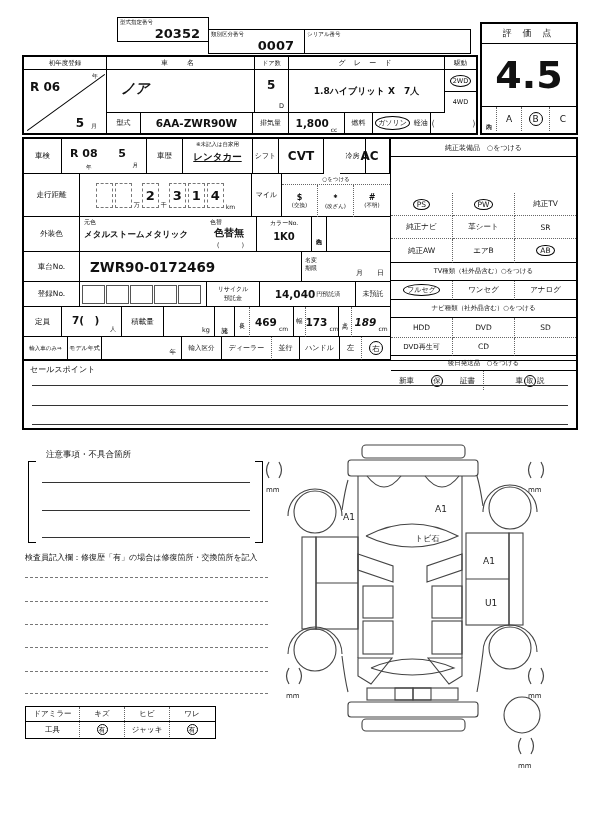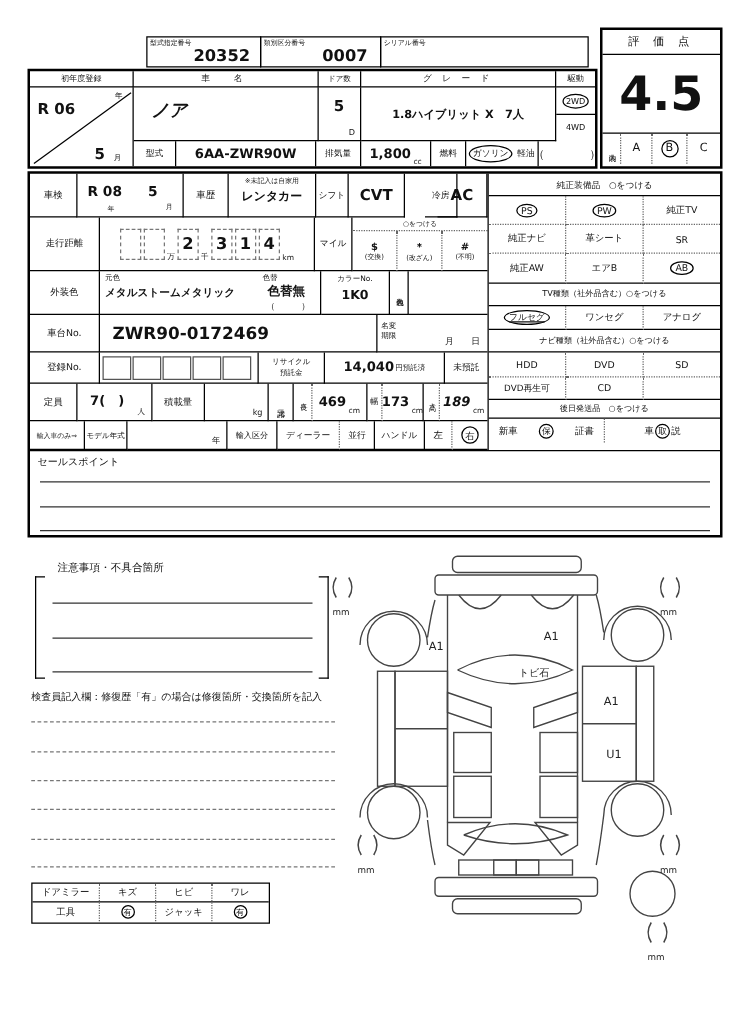--- a/index.html
+++ b/index.html
@@ -21,21 +21,21 @@
   .vert { writing-mode:vertical-rl; text-orientation:upright; line-height:1; }
   .hline { border-bottom:1px solid #333; height:0; }
   .dline { border-bottom:1px dashed #777; height:0; }
 </style>
 </head>
 <body>
 
 <div class="page">
 
 
-  <div class="abs b1" style="left:117px;top:29px;width:92px;height:25px;padding-left:42px;">
+  <div class="abs b1" style="left:117px;top:17px;width:92px;height:25px;padding-left:42px;">
     <span class="abs" style="left:2px;top:1px;font-size:5.5px;">型式指定番号</span>
     <span class="abs val" style="right:8px;top:8px;font-size:13px;">20352</span>
   </div>
   <div class="abs b1" style="left:208px;top:29px;width:97px;height:25px;">
     <span class="abs" style="left:2px;top:1px;font-size:5.5px;">類別区分番号</span>
     <span class="abs val" style="right:10px;top:8px;font-size:13px;">0007</span>
   </div>
   <div class="abs b1" style="left:304px;top:29px;width:167px;height:25px;">
     <span class="abs" style="left:2px;top:1px;font-size:5.5px;">シリアル番号</span>
   </div>
@@ -108,21 +108,21 @@
     <div class="abs br bb ctr" style="left:0;top:0;width:38px;height:35px;font-size:7.5px;">車検</div>
     <div class="abs br bb" style="left:38px;top:0;width:85px;height:35px;">
       <span class="abs val" style="left:8px;top:8px;font-size:11px;">R 08</span>
       <span class="abs" style="left:24px;bottom:2px;font-size:5.5px;">年</span>
       <span class="abs val" style="right:20px;top:8px;font-size:11px;">5</span>
       <span class="abs" style="right:8px;bottom:4px;font-size:5.5px;">月</span>
     </div>
     <div class="abs br bb ctr" style="left:123px;top:0;width:36px;height:35px;font-size:7.5px;">車歴</div>
     <div class="abs br bb" style="left:159px;top:0;width:70px;height:35px;text-align:center;">
       <div style="font-size:5.5px;margin-top:2px;">※未記入は自家用</div>
-      <div class="val" style="font-size:9.5px;margin-top:3px;">レンタカー</div>
+      <div class="val" style="font-size:9.5px;margin-top:3px;text-decoration:underline;">レンタカー</div>
     </div>
     <div class="abs br bb ctr" style="left:229px;top:0;width:26px;height:35px;font-size:7px;">シフト</div>
     <div class="abs br bb ctr" style="left:255px;top:0;width:45px;height:35px;font-size:12px;">
       <span class="val">CVT</span>
     </div>
     <div class="abs br bb ctr" style="left:316px;top:0;width:26px;height:35px;font-size:7px;">冷房</div>
     <div class="abs br bb ctr" style="left:326px;top:0;width:40px;height:35px;font-size:12px;">
       <span class="val">AC</span>
     </div>
 
@@ -235,21 +235,21 @@
     <div class="abs brd bb ctr" style="left:198px;top:198px;width:50px;height:23px;font-size:7px;">ディーラー</div>
     <div class="abs br bb ctr" style="left:248px;top:198px;width:28px;height:23px;font-size:7px;">並行</div>
     <div class="abs br bb ctr" style="left:276px;top:198px;width:40px;height:23px;font-size:7px;">ハンドル</div>
     <div class="abs brd bb ctr" style="left:316px;top:198px;width:22px;height:23px;font-size:7.5px;">左</div>
     <div class="abs bb ctr" style="left:338px;top:198px;width:28px;height:23px;">
       <span class="cc" style="font-size:7.5px;">右</span>
     </div>
 
     <div class="abs" style="left:366px;top:0;width:186px;height:221px;border-left:1px solid #000;">
       <div class="bb ctr" style="height:18px;font-size:7px;">純正装備品　○をつける</div>
-      <div style="display:flex;flex-wrap:wrap;">
+      <div style="display:flex;flex-wrap:wrap;margin-top:36px;">
         <div class="brd bbd ctr" style="width:62px;height:23px;">
             <span class="cw" style="font-size:7.5px;padding:0 3px;">PS</span>
           </div>
         <div class="brd bbd ctr" style="width:62px;height:23px;">
             <span class="cw" style="font-size:7.5px;padding:0 3px;">PW</span>
           </div>
         <div class="bbd ctr" style="width:61px;height:23px;font-size:7.5px;">
             <span>純正TV</span>
           </div>
         <div class="brd bbd ctr" style="width:62px;height:23px;font-size:7.5px;">
@@ -266,21 +266,21 @@
           </div>
         <div class="brd bb ctr" style="width:62px;height:24px;font-size:7.5px;">
             <span>エアB</span>
           </div>
         <div class="bb ctr" style="width:61px;height:24px;">
             <span class="cw" style="font-size:7.5px;padding:0 3px;">AB</span>
           </div>
       </div>
       <div class="bb ctr" style="height:18px;font-size:6.5px;">TV種類（社外品含む）○をつける</div>
       <div style="display:flex;">
-        <div class="brd bb ctr" style="width:62px;height:19px;text-decoration:underline;">
+        <div class="brd bb ctr" style="width:62px;height:19px;">
             <span class="cw" style="font-size:7px;padding:0 3px;">フルセグ</span>
           </div>
         <div class="brd bb ctr" style="width:62px;height:19px;font-size:7.5px;">
             <span>ワンセグ</span>
           </div>
         <div class="bb ctr" style="width:61px;height:19px;font-size:7.5px;">
             <span>アナログ</span>
           </div>
       </div>
       <div class="bb ctr" style="height:18px;font-size:6.5px;">ナビ種類（社外品含む）○をつける</div>

